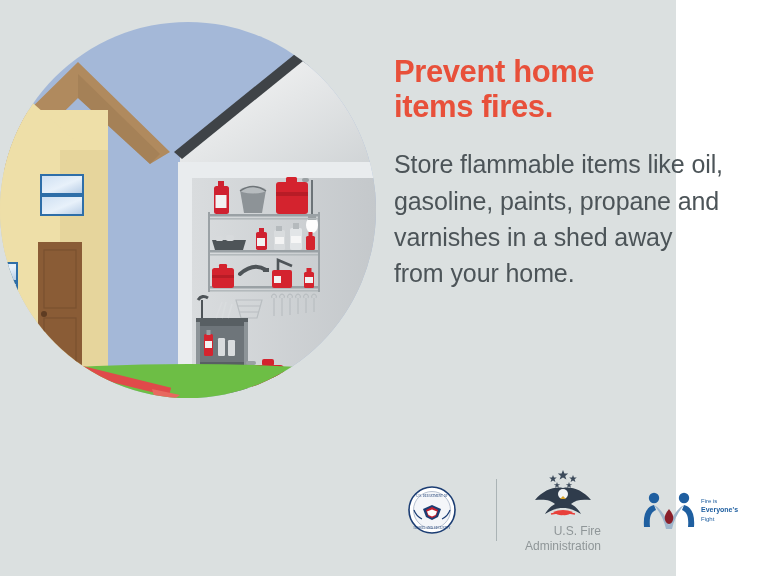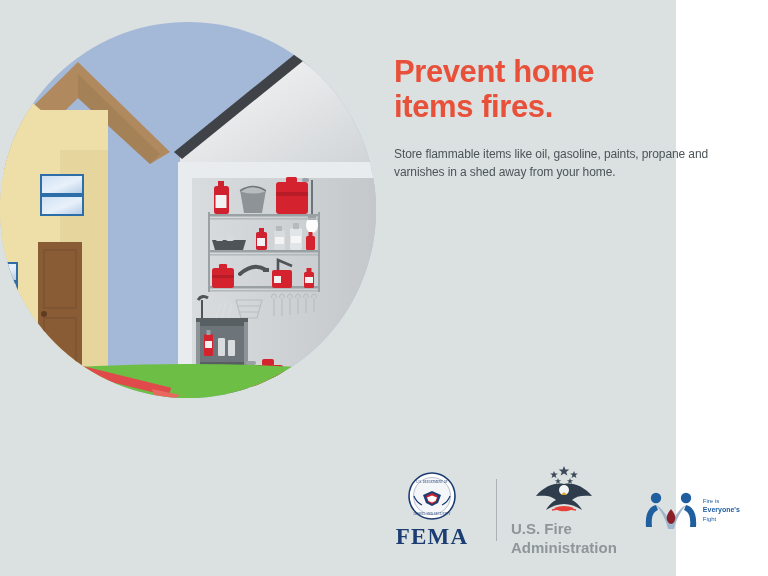--- a/index.html
+++ b/index.html
@@ -31,21 +31,21 @@
   #headline {
     color: #e8503a;
     font-weight: bold;
     font-size: 31px;
     line-height: 1.12;
     letter-spacing: -0.4px;
   }
   #body-copy {
     margin-top: 22px;
     color: #4c5458;
-    font-size: 12px;
+    font-size: 25px;
     line-height: 1.45;
     letter-spacing: -0.1px;
   }
 
   
   #logo-bar {
     position: absolute;
     left: 380px; top: 466px;
     width: 380px; height: 88px;
     display: flex;
@@ -62,26 +62,25 @@
     letter-spacing: 1.2px;
     margin-top: 3px;
   }
   #logo-divider {
     width: 1px; height: 62px;
     background: #aab3b5;
     margin: 0 14px 0 12px;
   }
   #usfa-logo { width: 104px; }
   #usfa-wordmark {
-    font-size: 15px;
+    font-size: 12px;
     color: #8f9698;
     line-height: 1.25;
-    text-align: left;
+    text-align: right;
     margin-top: 2px;
-    font-weight: bold;
   }
   #fief-logo {
     margin-left: 26px;
     display: flex;
     align-items: center;
   }
   #fief-wordmark {
     margin-left: 4px;
     color: #1f5fa0;
     font-weight: bold;
@@ -323,21 +322,20 @@
         <circle cx="52" cy="25" r="18.5" fill="#f4f6f9" stroke="#9aa8bd" stroke-width="0.7"></circle>
         <path d="M40 22 Q52 14 64 22 Q58 18 52 18 Q46 18 40 22 Z" fill="#1b3d73"></path>
         <path d="M43 24 L52 20 L61 24 L58 32 L52 35 L46 32 Z" fill="#1b3d73"></path>
         <path d="M46 25 L52 22 L58 25 L56 31 L52 33 L48 31 Z" fill="#c4202f"></path>
         <path d="M47 26.5 L52 24.5 L57 26.5 L55.5 30 L52 31.5 L48.5 30 Z" fill="#ffffff"></path>
         <path d="M34 25 Q36 31 42 34" stroke="#1b3d73" stroke-width="1.1" fill="none"></path>
         <path d="M70 25 Q68 31 62 34" stroke="#1b3d73" stroke-width="1.1" fill="none"></path>
         <text x="52" y="12" font-size="3.1" fill="#1b3d73" text-anchor="middle" font-family="Liberation Serif, serif">U.S. DEPARTMENT OF</text>
         <text x="52" y="43.5" font-size="3.4" fill="#1b3d73" text-anchor="middle" font-family="Liberation Serif, serif">HOMELAND SECURITY</text>
       </svg>
-      <div id="fema-wordmark">FEMA</div>
     </div>
 
     <div id="logo-divider"></div>
 
     <div class="logo-cell">
       <svg id="usfa-logo" viewBox="0 0 104 56">
         <g fill="#3c4a5a">
           <polygon points="52,4 53.4,7.6 57.2,7.6 54.2,10 55.4,13.6 52,11.4 48.6,13.6 49.8,10 46.8,7.6 50.6,7.6"></polygon>
           <polygon points="42,9 43,11.6 45.8,11.6 43.6,13.3 44.4,16 42,14.4 39.6,16 40.4,13.3 38.2,11.6 41,11.6"></polygon>
           <polygon points="62,9 63,11.6 65.8,11.6 63.6,13.3 64.4,16 62,14.4 59.6,16 60.4,13.3 58.2,11.6 61,11.6"></polygon>

